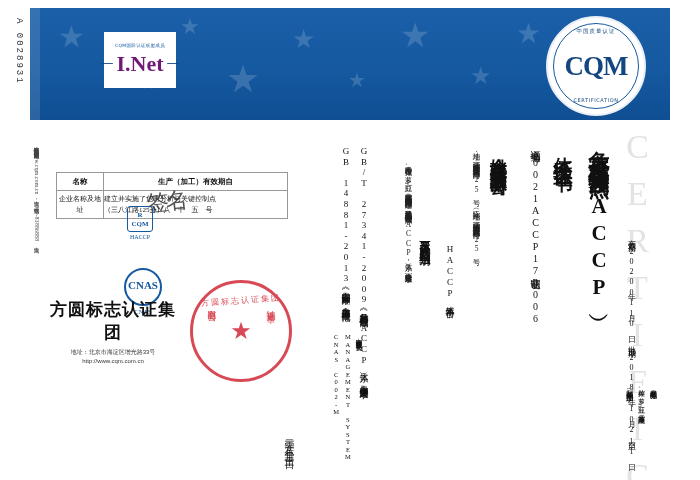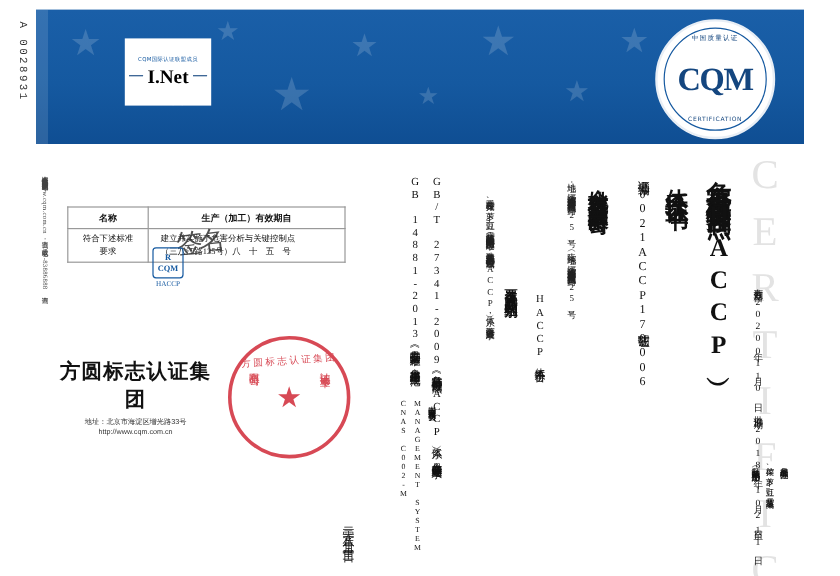--- a/index.html
+++ b/index.html
@@ -106,23 +106,23 @@
     flex-direction: column;
   }
   .inet-badge .inet-top {
     font-size: 4.5px;
     color: #1559a0;
     letter-spacing: 0.3px;
     white-space: nowrap;
   }
   .inet-badge .inet-main {
     font-family: "Liberation Serif", serif;
-    font-size: 16px;
-    font-weight: bold;
-    color: #000000;
+    font-size: 22px;
+    font-weight: bold;
+    color: #701a75;
     letter-spacing: 0px;
     margin-top: 3px;
   }
   .inet-badge .inet-dash {
     font-size: 13px;
     color: #14467f;
   }
 
   
   .serial-vert {
@@ -306,21 +306,21 @@
     left: 26px;
     top: 52px;
     width: 232px;
     border-collapse: collapse;
     font-family: "Liberation Serif", serif;
     font-size: 7px;
     color: #111;
   }
   .info-table td, .info-table th {
     border: 1px solid #999;
-    padding: 3px 10px;
+    padding: 3px 0;
     vertical-align: middle;
     text-align: center;
     line-height: 1.5;
   }
   .info-table th {
     font-weight: bold;
     font-size: 7.5px;
   }
   .info-table td.left {
     text-align: left;
@@ -604,36 +604,40 @@
     <div style="position:absolute; right:214px; top:124px; font-family:'Liberation Serif',serif; font-size:9px;
                 writing-mode:vertical-rl; text-orientation:upright; letter-spacing:1px; white-space:nowrap; color:#111;">HACCP体系符合于</div>
 
     <table class="info-table">
       <tbody>
           <tr>
         <th class="col-label">名称</th>
         <th>生产（加工）有效期自</th>
       </tr>
       <tr>
-        <td class="col-label">符合下述标准要求</td>
+        <td class="col-label">企业名称及地址</td>
         <td class="left" style="white-space:pre-line;">建立并实施了危害分析与关键控制点
 （三八江路125号）八　十　五　号</td>
       </tr>
     </tbody>
       </table>
 
 
     <div class="signature">签名</div>
 
     <div class="haccp-logo">
       <div class="sq" style="white-space:pre-line;">R
 CQM</div>
       <div class="cap">HACCP</div>
     </div>
 
+    <div class="cnas-logo">
+      <div class="cnas-ring">CNAS</div>
+      <div class="cnas-cap">CNAS</div>
+    </div>
 
     <div class="issuer">
       <div class="name">方圆标志认证集团</div>
       <div class="url" style="white-space:pre-line;">地址：北京市海淀区增光路33号
 http://www.cqm.com.cn</div>
     </div>
 
     <div class="v-fineprint">本证书有效性及认证范围可登录方圆标志认证集团网站 www.cqm.com.cn 查询，或致电 010-83886888 查询</div>
 
     <div class="seal">

